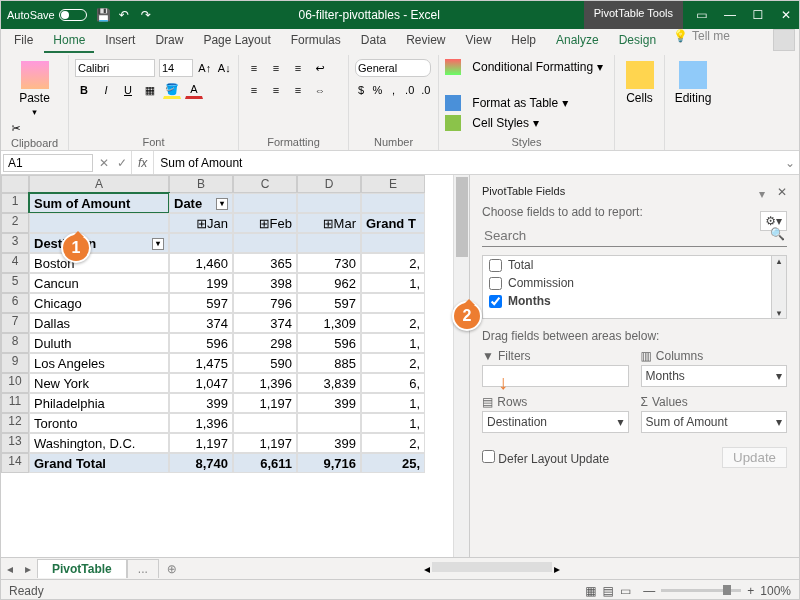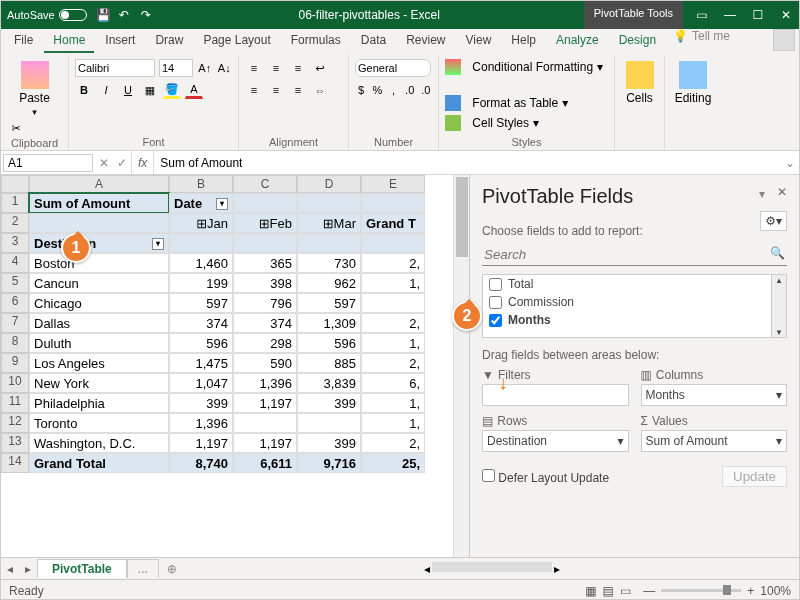--- a/index.html
+++ b/index.html
@@ -43,25 +43,25 @@
 .cell { border:0.5px solid #ddd; padding:1px 4px; white-space:nowrap; overflow:hidden; height:20px; line-height:18px;}
 .cell.r { text-align:right;}
 .cell.pthead { background:#dce6f1; font-weight:bold;}
 .cell.ptlabel { background:#dce6f1; }
 .cell.total { background:#dce6f1; font-weight:bold; }
 .cell.sel { outline:2px solid #217346; outline-offset:-1px;}
 .filter-btn { float:right; width:12px; height:12px; border:1px solid #888; background:#fff; font-size:8px; display:inline-flex; align-items:center; justify-content:center; margin-top:3px;}
 .vscroll { width:16px; background:#f0f0f0; border-left:1px solid #ddd; position:relative;}
 .vscroll .thumb { width:12px; height:80px; background:#c1c1c1; margin:2px auto;}
 .fieldpane { width:330px; background:#f3f2f1; border-left:1px solid #ccc; padding:10px 12px; font-size:12px; color:#444; position:relative;}
-.fieldpane h3 { font-size:20px; font-weight:normal; color:#232323; margin-bottom:16px;}
+.fieldpane h3 { font-size:11px; font-weight:normal; color:#232323; margin-bottom:8px;}
 .fieldpane .close { position:absolute; top:10px; right:12px; color:#666; cursor:pointer;}
 .fieldpane .gear { position:absolute; top:36px; right:12px; border:1px solid #ccc; padding:2px 4px; background:#fff;}
 .fieldpane .sub { color:#666; margin-bottom:6px;}
-.fieldpane .search { width:100%; border:none; border-bottom:1px solid #888; background:transparent; padding:3px 18px 3px 2px; font-style:italic; color:#888; margin-bottom:8px;}
+.fieldpane .search { width:100%; border:none; border-bottom:1px solid #888; background:transparent; padding:3px 18px 3px 2px; color:#888; margin-bottom:8px;}
 .fieldpane .searchwrap { position:relative;}
 .fieldpane .searchwrap .mag { position:absolute; right:2px; top:2px; color:#666;}
 .fieldlist { border:1px solid #ccc; background:#fff; height:64px; overflow:hidden; position:relative; margin-bottom:10px;}
 .fieldlist .fitem { padding:2px 6px; display:flex; align-items:center; gap:6px;}
 .fieldlist .fitem input { width:13px; height:13px;}
 .areas { display:grid; grid-template-columns:1fr 1fr; gap:8px 12px; margin-top:6px;}
 .area .alabel { color:#666; font-size:12px; margin-bottom:2px; display:flex; align-items:center; gap:4px;}
 .area .abox { background:#fff; border:1px solid #ccc; height:22px; padding:1px 4px; font-size:12px; display:flex; align-items:center; justify-content:space-between;}
 .defer { margin-top:14px; display:flex; align-items:center; justify-content:space-between;}
 .defer button { padding:2px 10px; color:#aaa; background:#f9f9f9; border:1px solid #ddd;}
@@ -164,21 +164,21 @@
       <span class="smbtn">≡</span>
       <span class="smbtn">≡</span>
       <span class="smbtn">↩</span>
     </div>
     <div class="grow" style="margin-top:4px">
       <span class="smbtn">≡</span>
       <span class="smbtn">≡</span>
       <span class="smbtn">≡</span>
       <span class="smbtn">⇔</span>
     </div>
-    <div class="glabel">Alignment</div>
+    <div class="glabel">Formatting</div>
   </div>
   <div class="rgroup" style="width:90px">
     <div class="grow">
         <input class="combo" style="width: 76px; border-radius: 7px;" value="General">
       </div>
     <div class="grow" style="margin-top:4px">
       <span class="smbtn">$</span>
       <span class="smbtn">%</span>
       <span class="smbtn">,</span>
       <span class="smbtn">.0</span>

